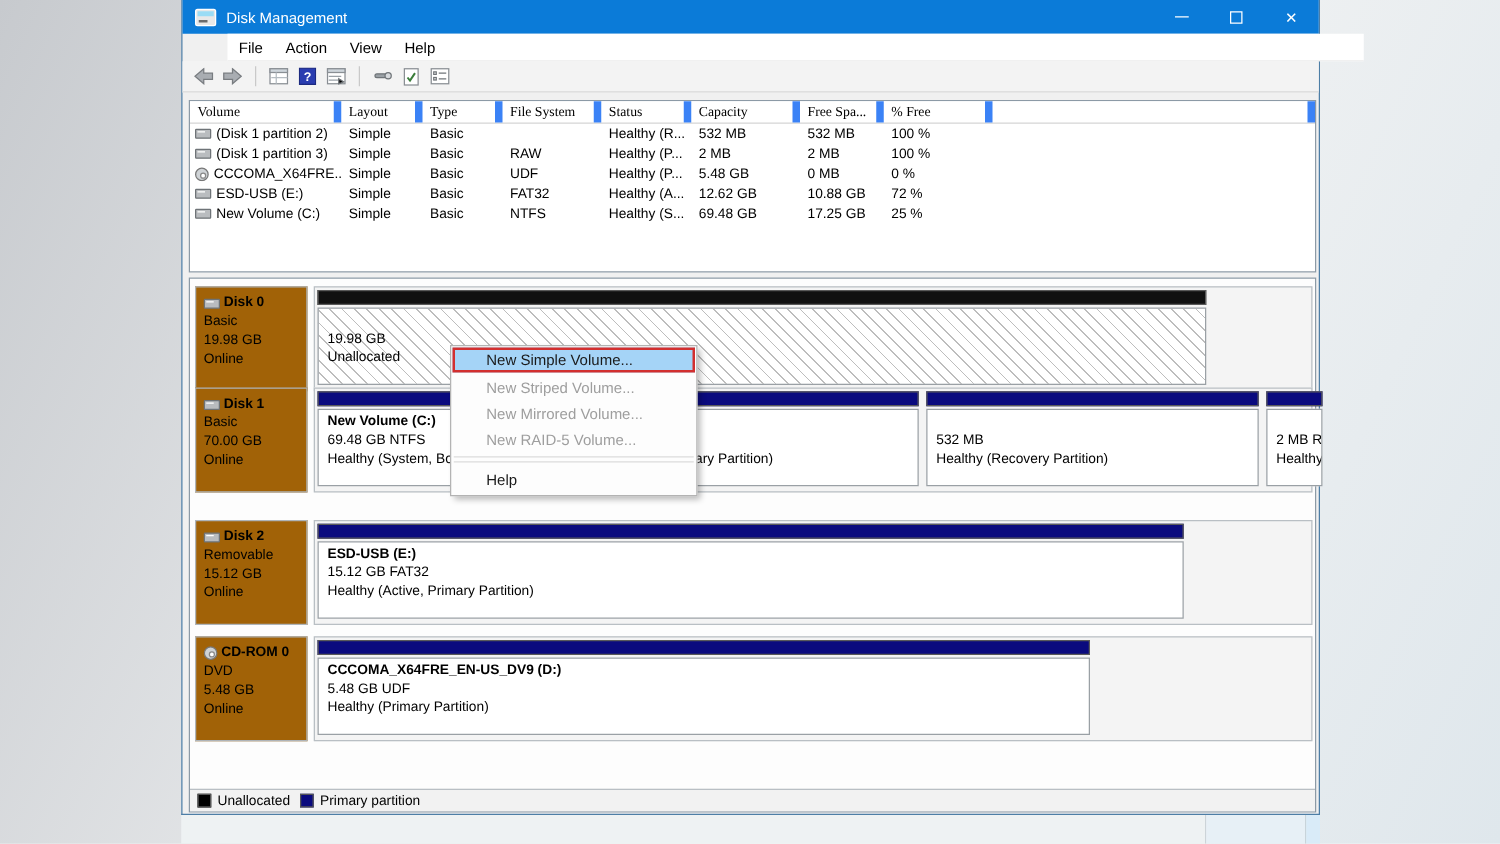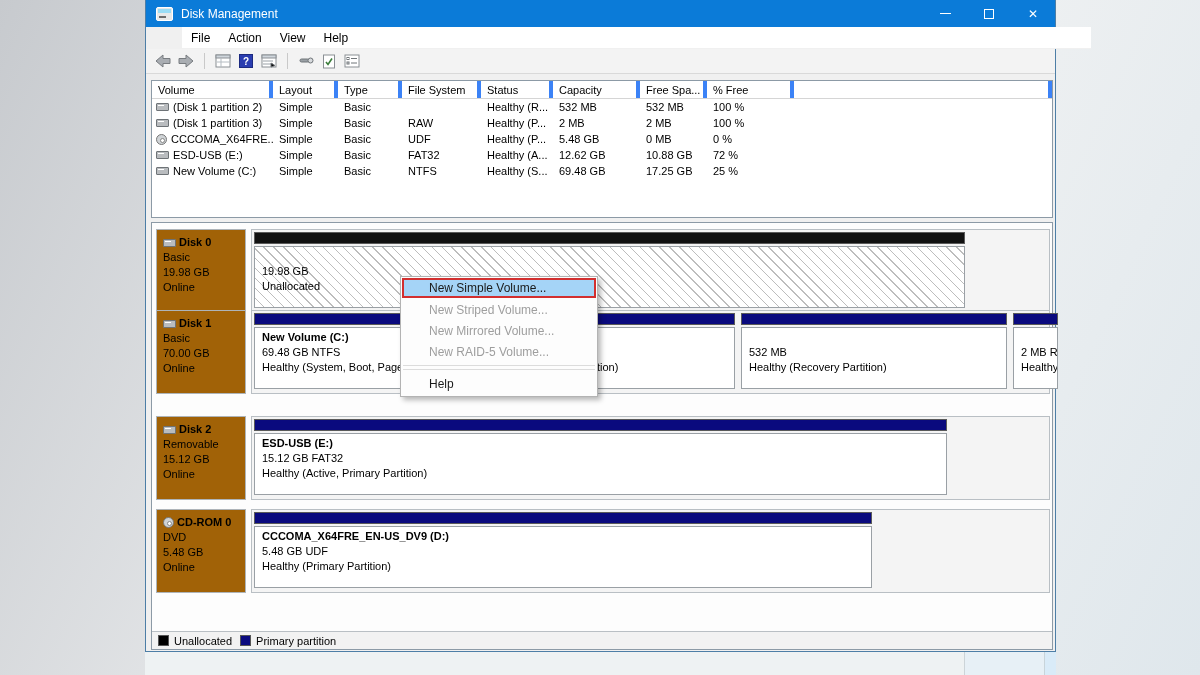--- a/index.html
+++ b/index.html
@@ -32,21 +32,21 @@
   
   .toolbar { position:absolute; left:0; top:49px; width:100%; height:25px;
     background:#f3f3f3; border-bottom:1px solid #d9d9d9; display:flex; align-items:center; padding-left:8px; gap:5px; }
   .tsep { width:1px; height:16px; background:#c9c9c9; margin:0 4px; }
   .ticon { width:18px; height:16px; display:flex; align-items:center; justify-content:center; }
   
   .list-pane { position:absolute; left:5px; top:80px; width:902px; height:138px;
     background:#fff; border:1px solid #8c9aa6; }
   .lheader { display:grid; grid-template-columns:121px 65px 64px 79px 72px 87px 67px 87px 1fr;
     height:18px; border-bottom:1px solid #d5d5d5; align-items:center; background:#fff; }
-  .lheader > div { height:100%; display:flex; align-items:center; padding-left:6px; border-right:4px solid #3b82f6; font-size:11px; }
+  .lheader > div { height:100%; display:flex; align-items:center; padding-left:6px; border-right:6px solid #3b82f6; font-size:11px;font-family:Liberation Serif, serif; }
   .vrow { display:grid; grid-template-columns:121px 65px 64px 79px 72px 87px 67px 87px 1fr;
     height:16px; align-items:center; font-size:11px; }
   .vrow > div { padding-left:6px; white-space:nowrap; overflow:hidden; }
   .vcell { display:flex; align-items:center; gap:4px; padding-left:4px !important; }
   
   .disk-glyph { width:13px; height:8px; background:#b9bcbf; border:1px solid #6e7377; border-radius:1px; position:relative; flex:none; }
   .disk-glyph:before { content:""; position:absolute; left:1px; top:1px; width:6px; height:1px; background:#fff; }
   .cd-glyph { width:11px; height:11px; border-radius:50%; background:#cfd3d6; border:1px solid #777; position:relative; flex:none; }
   .cd-glyph:before { content:""; position:absolute; left:3px; top:3px; width:3px; height:3px; border-radius:50%; background:#fff; border:1px solid #888; }
   
@@ -68,21 +68,21 @@
   .pbody .plabel { font-weight:bold; min-height:15px; }
   .pbody.hatched { background:repeating-linear-gradient(45deg,#ffffff 0px,#ffffff 6px,#bdbdbd 6px,#bdbdbd 7px); }
   
   .legend { position:absolute; left:0; bottom:0; width:100%; height:18px;
     background:#f2f2f2; border-top:1px solid #b9bfc4; display:flex; align-items:center; gap:8px; padding-left:6px; }
   .leg-item { display:flex; align-items:center; gap:5px; }
   .swatch { width:11px; height:11px; border:1px solid #555; }
   .sw-unalloc { background:#000; }
   .sw-primary { background:#0a0a7e; }
   
-  .ctx-menu { position:absolute; left:400px; top:276px; width:198px;
+  .ctx-menu { position:absolute; left:360px; top:276px; width:198px;
     background:#fdfdfd; border:1px solid #b3b3b3; box-shadow:3px 3px 5px rgba(0,0,0,.28);
     z-index:50; font-size:12px; padding-bottom:2px; }
   .ctx-item { height:21px; display:flex; align-items:center; padding-left:28px; color:#1a1a1a; }
   .ctx-item.disabled { color:#9e9e9e; }
   .ctx-item.highlighted { height:20px; background:#a5d4f7; border:2px solid #d22f2f; margin:1px; padding-left:25px; }
   .ctx-sep { height:1px; background:#dcdcdc; margin:3px 2px; }
   
   .bottom-strip { position:absolute; top:652px; height:23px; }
   .bs1 { left:145px; width:820px; background:#eef2f3; border-right:1px solid #ccd4d8; }
   .bs2 { left:965px; width:80px; background:#e7f0f6; border-right:1px solid #c8d4da; }

